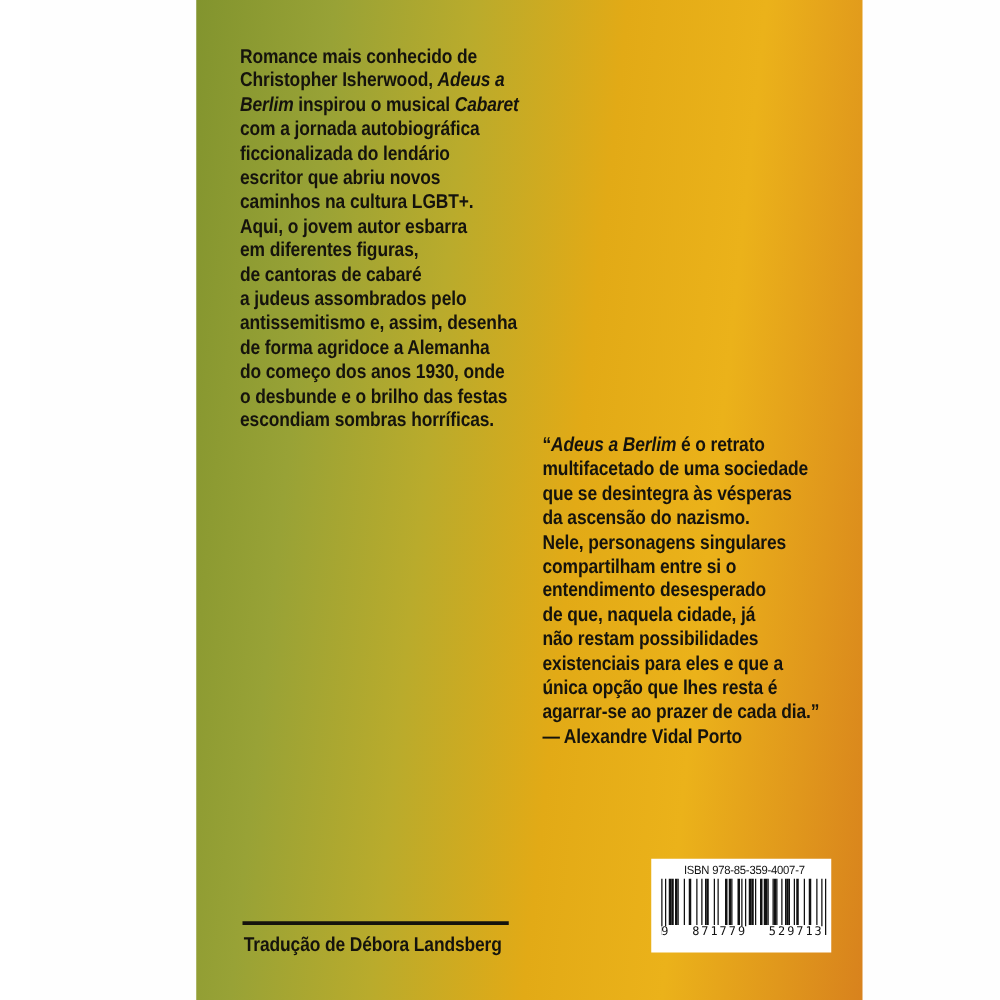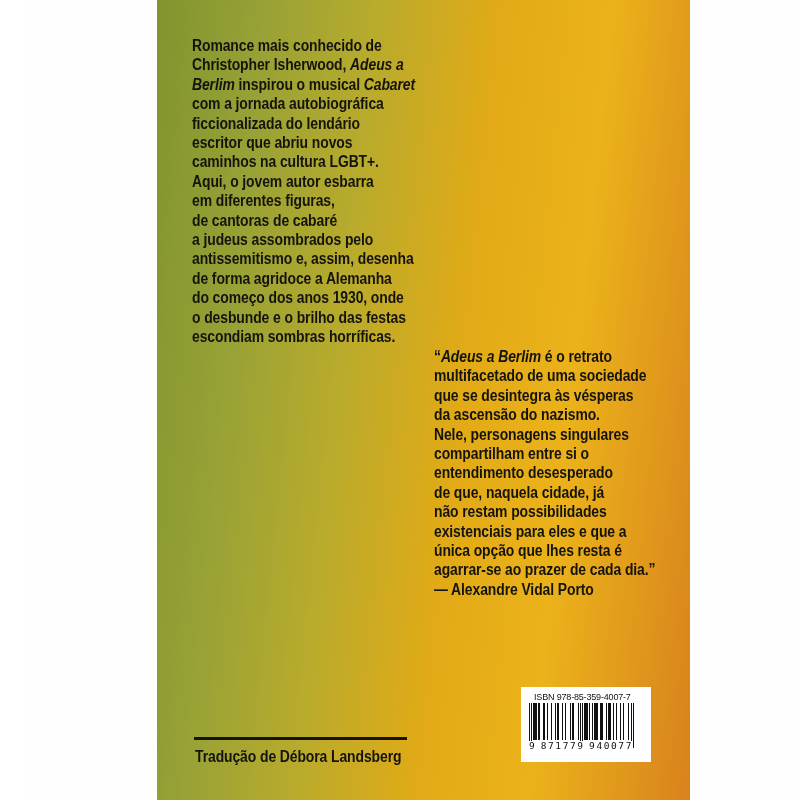--- a/index.html
+++ b/index.html
@@ -7,22 +7,22 @@
          font-family:"Liberation Sans","DejaVu Sans",sans-serif;margin-left:24px;}
   .cover{position:absolute;left:133px;top:0;width:533px;height:800px;
          background:linear-gradient(96deg,#82942e 0%,#98a236 18%,#b9ab2c 36%,#e2aa16 56%,#ebb21a 74%,#e0971c 89%,#d8821d 100%);}
   .txt{position:absolute;color:#15130d;font-weight:700;font-size:16px;line-height:19.4px;
        letter-spacing:-0.1px;transform:scaleX(0.87);transform-origin:0 0;white-space:nowrap;}
   .it{font-style:italic;}
   #synopsis{left:35px;top:36px;}
   #quote{left:277px;top:347px;}
   .rule{position:absolute;left:37px;top:737px;width:213px;height:3px;background:#15130d;}
   #translation{left:38px;top:747px;}
-  .barcode{position:absolute;left:364px;top:687px;width:130px;height:75px;background:#ffffff;
-           box-sizing:border-box;padding:4px 16px 3px 8px;display:flex;flex-direction:column;}
+  .barcode{position:absolute;left:364px;top:687px;width:144px;height:75px;background:#ffffff;
+           box-sizing:border-box;padding:4px 4px 3px 8px;display:flex;flex-direction:column;}
   .bc-isbn{font-size:9.5px;line-height:11px;letter-spacing:-0.2px;color:#111;text-align:center;
            white-space:nowrap;font-weight:400;transform:scaleX(0.95);transform-origin:0 0;width:106%;}
   .bc-bars{position:relative;height:37px;margin-top:1px;display:flex;align-items:stretch;}
   .bc-bars div{flex:1 1 0;}
   .bc-bars .bar{background:#111;}
   .bc-bars .sp{background:transparent;}
   .bc-bars .g{height:calc(100% + 8px);}
   .bc-digits{display:flex;justify-content:space-between;align-items:flex-end;
              font-family:"DejaVu Sans Mono","Liberation Mono",monospace;
              font-size:9.5px;line-height:10px;color:#111;margin-top:1px;padding-right:2px;}
@@ -168,18 +168,18 @@
           <div class="bar"></div>
           <div class="sp"></div>
           <div class="sp"></div>
           <div class="bar g"></div>
           <div class="sp g"></div>
           <div class="bar g"></div>
         </div>
       <div class="bc-digits">
         <span>9</span>
         <span>871779</span>
-        <span>940077</span>
+        <span>529713</span>
       </div>
     </div>
 
   </div>
 </div>
 
 </body></html>

